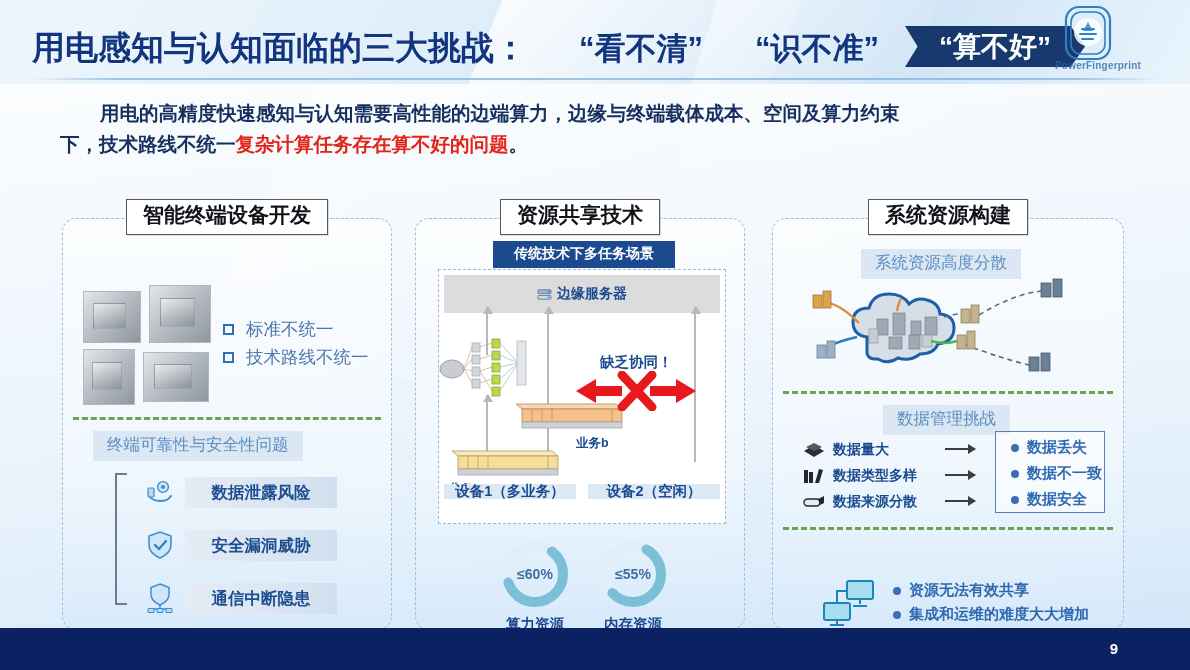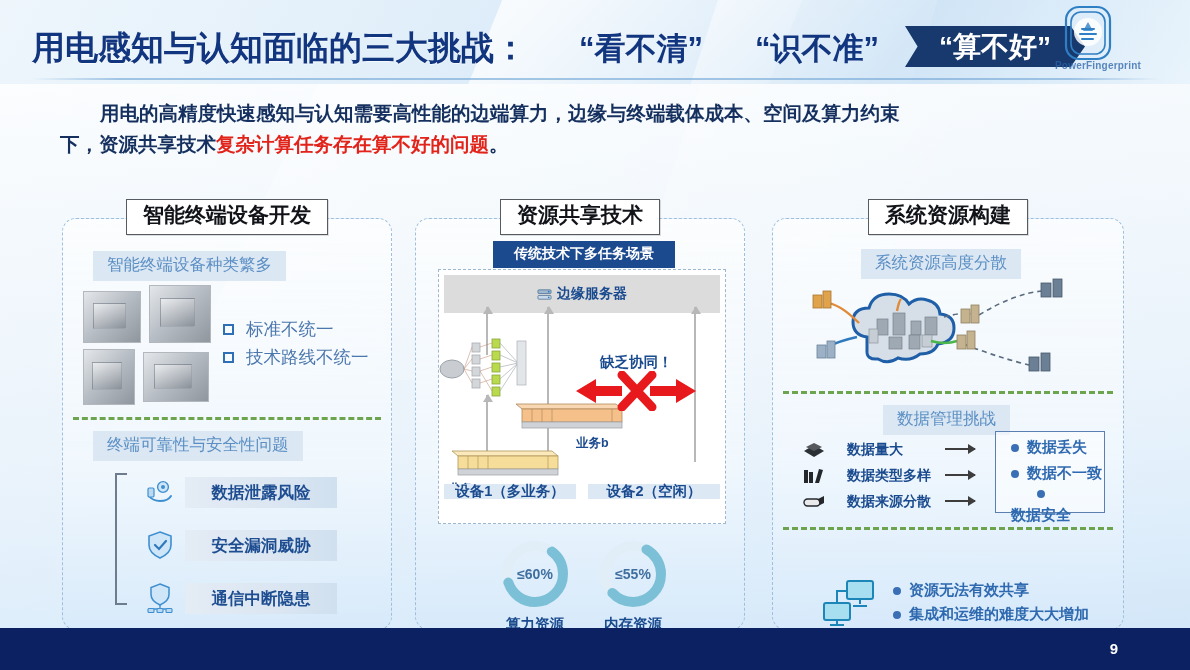--- a/index.html
+++ b/index.html
@@ -179,21 +179,21 @@
     position: absolute; width: 74px; line-height: 74px; text-align: center;
     font-size: 14px; font-weight: bold; color: #3e6f9e;
   }
   .donut-cap {
     position: absolute; width: 110px; text-align: center;
     font-size: 14.5px; font-weight: bold; color: #1b4b8f; line-height: 19px;
   }
 
   
   .data-row {
-    position: absolute; display: flex; align-items: center; gap: 22px;
+    position: absolute; display: flex; align-items: center; gap: 8px;
     font-size: 14px; font-weight: bold; color: #1b4b8f; white-space: nowrap;
   }
   .arrow-r {
     position: absolute; width: 30px; height: 2px; background: #3d3d3d;
   }
   .arrow-r::after {
     content:''; position:absolute; right:-1px; top:-4px;
     border-top: 5px solid transparent; border-bottom: 5px solid transparent;
     border-left: 8px solid #3d3d3d;
   }
@@ -240,27 +240,26 @@
       <path d="M22 30 h16 M24 25 h12 M24 35 h11" stroke="#2f7fc4" stroke-width="2" fill="none" stroke-linecap="round"></path>
       <path d="M30 18 l5 9 h-10 z" fill="#2f7fc4" opacity=".8"></path>
     </svg>
     <div class="logo-text">PowerFingerprint</div>
 
     <div class="hdr-underline"></div>
   </div>
 
   <div class="intro">
     <span class="indent"></span><span>用电的高精度快速感知与认知需要高性能的边端算力，边缘与终端载体成本、空间及算力约束</span><br>
-    <span>下，资源共享技术</span><span class="hl">复杂计算任务存在算不好的问题</span><span>。</span>
+    <span>下，技术路线不统一</span><span class="hl">复杂计算任务存在算不好的问题</span><span>。</span>
   </div>
 
   <div class="panel" id="panel-left">
     <div class="panel-title">智能终端设备开发</div>
 
-    <div class="sub-chip" style="left:30px; top:32px;">智能终端设备种类繁多</div>
 
     <div class="dev-thumb" style="left:20px; top:72px; width:58px; height:52px;"></div>
     <div class="dev-thumb" style="left:86px; top:66px; width:62px; height:58px;"></div>
     <div class="dev-thumb" style="left:20px; top:130px; width:52px; height:56px;"></div>
     <div class="dev-thumb" style="left:80px; top:133px; width:66px; height:50px;"></div>
 
     <div class="chk-row" style="left:160px; top:98px;">
       <span class="chk-box"></span>
       <span>标准不统一</span>
     </div>
@@ -479,21 +478,21 @@
 
     <div class="outbox" style="left:222px; top:212px; width:110px; height:82px;"></div>
     <div class="bullet-li" style="left:238px; top:219px;">
       <span class="dot"></span>
       <span>数据丢失</span>
     </div>
     <div class="bullet-li" style="left:238px; top:245px;">
       <span class="dot"></span>
       <span>数据不一致</span>
     </div>
-    <div class="bullet-li" style="left:238px; top:271px;flex-direction:column;">
+    <div class="bullet-li" style="left:238px; top:271px;">
       <span class="dot"></span>
       <span>数据安全</span>
     </div>
 
     <div class="divider" style="top:308px;"></div>
 
 
     <svg style="position:absolute; left:48px; top:360px; width:56px; height:48px;" viewBox="0 0 56 48">
       <rect x="26" y="2" width="26" height="18" rx="2" fill="#a8dff0" stroke="#1d86b8" stroke-width="2"></rect>
       <path d="M39 20 v5 M32 27 h14" stroke="#1d86b8" stroke-width="2" fill="none"></path>

